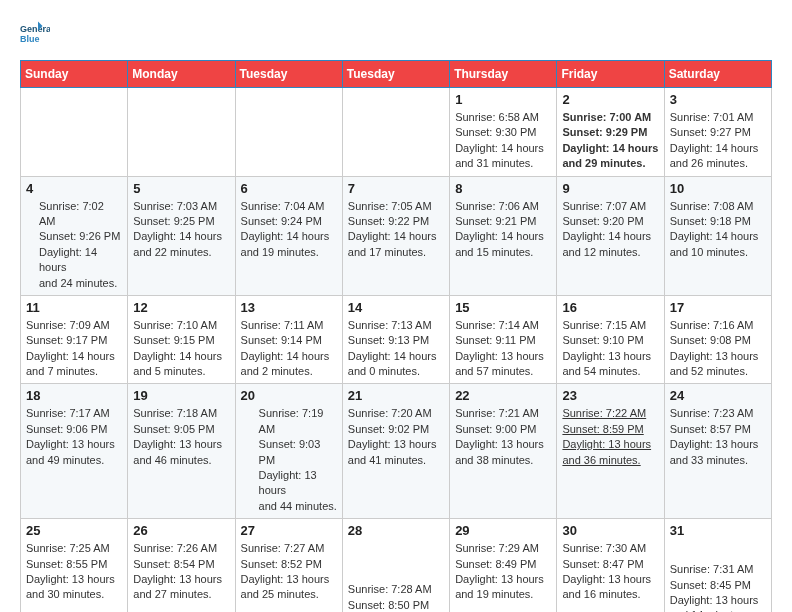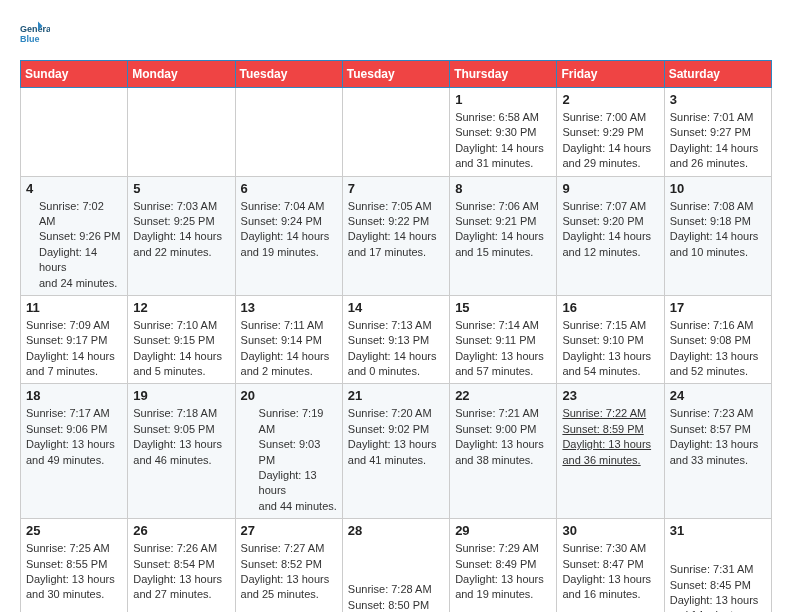--- a/index.html
+++ b/index.html
@@ -129,21 +129,21 @@
         <td class="empty"></td>
         <td>
           <div class="day-number">1</div>
           <div class="day-info" style="white-space: pre-line;">Sunrise: 6:58 AM
 Sunset: 9:30 PM
 Daylight: 14 hours
 and 31 minutes.</div>
         </td>
         <td>
           <div class="day-number">2</div>
-          <div class="day-info" style="white-space: pre-line;">Sunrise: 7:00 AM
+          <div class="day-info" style="white-space: pre-line; font-weight: bold;">Sunrise: 7:00 AM
 Sunset: 9:29 PM
 Daylight: 14 hours
 and 29 minutes.</div>
         </td>
         <td>
           <div class="day-number">3</div>
           <div class="day-info" style="white-space: pre-line;">Sunrise: 7:01 AM
 Sunset: 9:27 PM
 Daylight: 14 hours
 and 26 minutes.</div>

